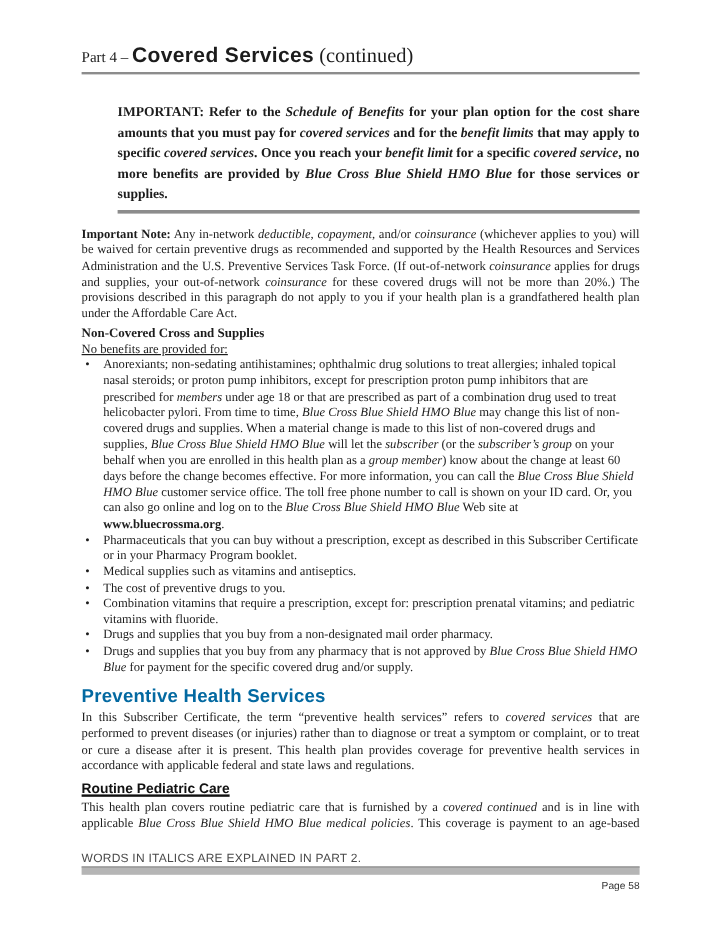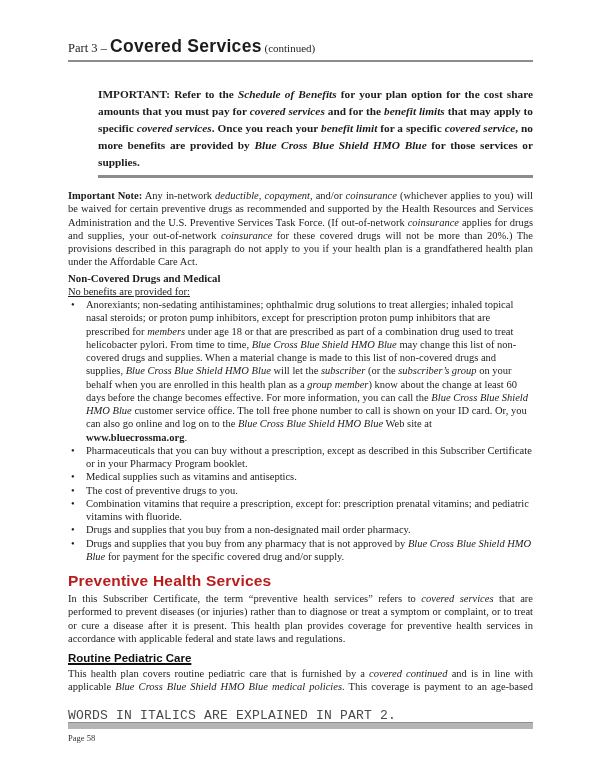--- a/index.html
+++ b/index.html
@@ -28,21 +28,21 @@
     padding-bottom: 3px;
     white-space: nowrap;
   }
   .part-label { font-size: 12.5px; }
   .section-title {
     font-family: "Liberation Sans", sans-serif;
     font-weight: bold;
     font-size: 17.5px;
     letter-spacing: 0.3px;
   }
-  .continued-label { font-size: 11px; }
+  .continued-label { font-size: 17px; }
   
   .important-box {
     margin-top: 24px;
     font-weight: bold;
     font-size: 11.3px;
     line-height: 17px;
     text-align: justify;
     text-align-last: justify;
     padding-bottom: 4px;
     border-bottom: 3px solid #8c8c8c;
@@ -73,21 +73,21 @@
     font-size: 10.5px;
   }
   
   .big-heading {
     margin-top: 10px;
     font-family: "Liberation Sans", sans-serif;
     font-weight: bold;
     font-size: 15.5px;
     line-height: 16px;
     letter-spacing: 0.2px;
-    color: #b91c1c;
+    color: #0369a1;
   }
   .preventive-para { margin-top: 3px; }
   .underline-heading {
     margin-top: 6px;
     font-family: "Liberation Sans", sans-serif;
     font-weight: bold;
     font-size: 11.5px;
     line-height: 14px;
     text-decoration: underline;
     text-decoration-thickness: 1.5px;
@@ -95,59 +95,59 @@
   }
   .routine-para { margin-top: 2px; text-align-last: justify; }
   
   .footer {
     position: absolute;
     left: 68px;
     top: 712px;
     width: 465px;
   }
   .footer-note {
-    font-family: Liberation Mono, monospace;
-    font-size: 13px;
+    font-family: Liberation Sans, sans-serif;
+    font-size: 10px;
     line-height: 8px;
     letter-spacing: 0.2px;
     color: #4a4a4a;
   }
   .footer-bar {
     margin-top: 2px;
     height: 6px;
     background: #b5b5b5;
     border-top: 1px solid #8f8f8f;
   }
   .page-number {
     margin-top: 4px;
-    text-align: left;
-    font-family: Liberation Serif, serif;
+    text-align: right;
+    font-family: Liberation Sans, sans-serif;
     font-size: 8.5px;
     color: #333333;
   }
   i { font-style: italic; }
   b { font-weight: bold; }
 </style>
 </head>
 <body>
 
 <div class="page">
   <div class="content">
 
     <div class="header">
-      <span class="part-label">Part 3 – </span><span class="section-title">Covered Services</span><span class="continued-label"> (continued)</span>
+      <span class="part-label">Part 4 – </span><span class="section-title">Covered Services</span><span class="continued-label"> (continued)</span>
     </div>
 
     <div class="important-box"><span>IMPORTANT: Refer to the </span><i>Schedule of Benefits</i><span> for your plan option for the cost share amounts that you must pay for </span><i>covered services</i><span> and for the </span><i>benefit limits</i><span> that may apply to specific </span><i>covered services</i><span>. Once you reach your </span><i>benefit limit</i><span> for a specific </span><i>covered service</i><span>, no more benefits are provided by </span><i>Blue Cross Blue Shield HMO Blue</i><span> for those services or supplies.</span></div>
 
     <div class="body-text">
 
       <p class="para note-para" style="margin:11px 0 0 0;"><b>Important Note:</b><span> Any in-network </span><i>deductible</i><span>, </span><i>copayment</i><span>, and/or </span><i>coinsurance</i><span> (whichever applies to you) will be waived for certain preventive drugs as recommended and supported by the Health Resources and Services Administration and the U.S. Preventive Services Task Force. (If out-of-network </span><i>coinsurance</i><span> applies for drugs and supplies, your out-of-network </span><i>coinsurance</i><span> for these covered drugs will not be more than 20%.) The provisions described in this paragraph do not apply to you if your health plan is a grandfathered health plan under the Affordable Care Act.</span></p>
 
-      <div class="sub-heading">Non-Covered Drugs and Medical</div>
+      <div class="sub-heading">Non-Covered Cross and Supplies</div>
       <div class="lead-line">No benefits are provided for:</div>
 
       <ul class="bullet-list">
         <li><span class="bullet-marker">•</span><span><span>Anorexiants; non-sedating antihistamines; ophthalmic drug solutions to treat allergies; inhaled topical nasal steroids; or proton pump inhibitors, except for prescription proton pump inhibitors that are prescribed for </span><i>members</i><span> under age 18 or that are prescribed as part of a combination drug used to treat helicobacter pylori. From time to time, </span><i>Blue Cross Blue Shield HMO Blue</i><span> may change this list of non-covered drugs and supplies. When a material change is made to this list of non-covered drugs and supplies, </span><i>Blue Cross Blue Shield HMO Blue</i><span> will let the </span><i>subscriber</i><span> (or the </span><i>subscriber’s group</i><span> on your behalf when you are enrolled in this health plan as a </span><i>group member</i><span>) know about the change at least 60 days before the change becomes effective. For more information, you can call the </span><i>Blue Cross Blue Shield HMO Blue</i><span> customer service office. The toll free phone number to call is shown on your ID card. Or, you can also go online and log on to the </span><i>Blue Cross Blue Shield HMO Blue</i><span> Web site at </span><b>www.bluecrossma.org</b><span>.</span></span></li>
         <li><span class="bullet-marker">•</span><span><span>Pharmaceuticals that you can buy without a prescription, except as described in this Subscriber Certificate or in your Pharmacy Program booklet.</span></span></li>
         <li><span class="bullet-marker">•</span><span><span>Medical supplies such as vitamins and antiseptics.</span></span></li>
         <li><span class="bullet-marker">•</span><span><span>The cost of preventive drugs to you.</span></span></li>
         <li><span class="bullet-marker">•</span><span><span>Combination vitamins that require a prescription, except for: prescription prenatal vitamins; and pediatric vitamins with fluoride.</span></span></li>
         <li><span class="bullet-marker">•</span><span><span>Drugs and supplies that you buy from a non-designated mail order pharmacy.</span></span></li>
         <li><span class="bullet-marker">•</span><span><span>Drugs and supplies that you buy from any pharmacy that is not approved by </span><i>Blue Cross Blue Shield HMO Blue</i><span> for payment for the specific covered drug and/or supply.</span></span></li>

